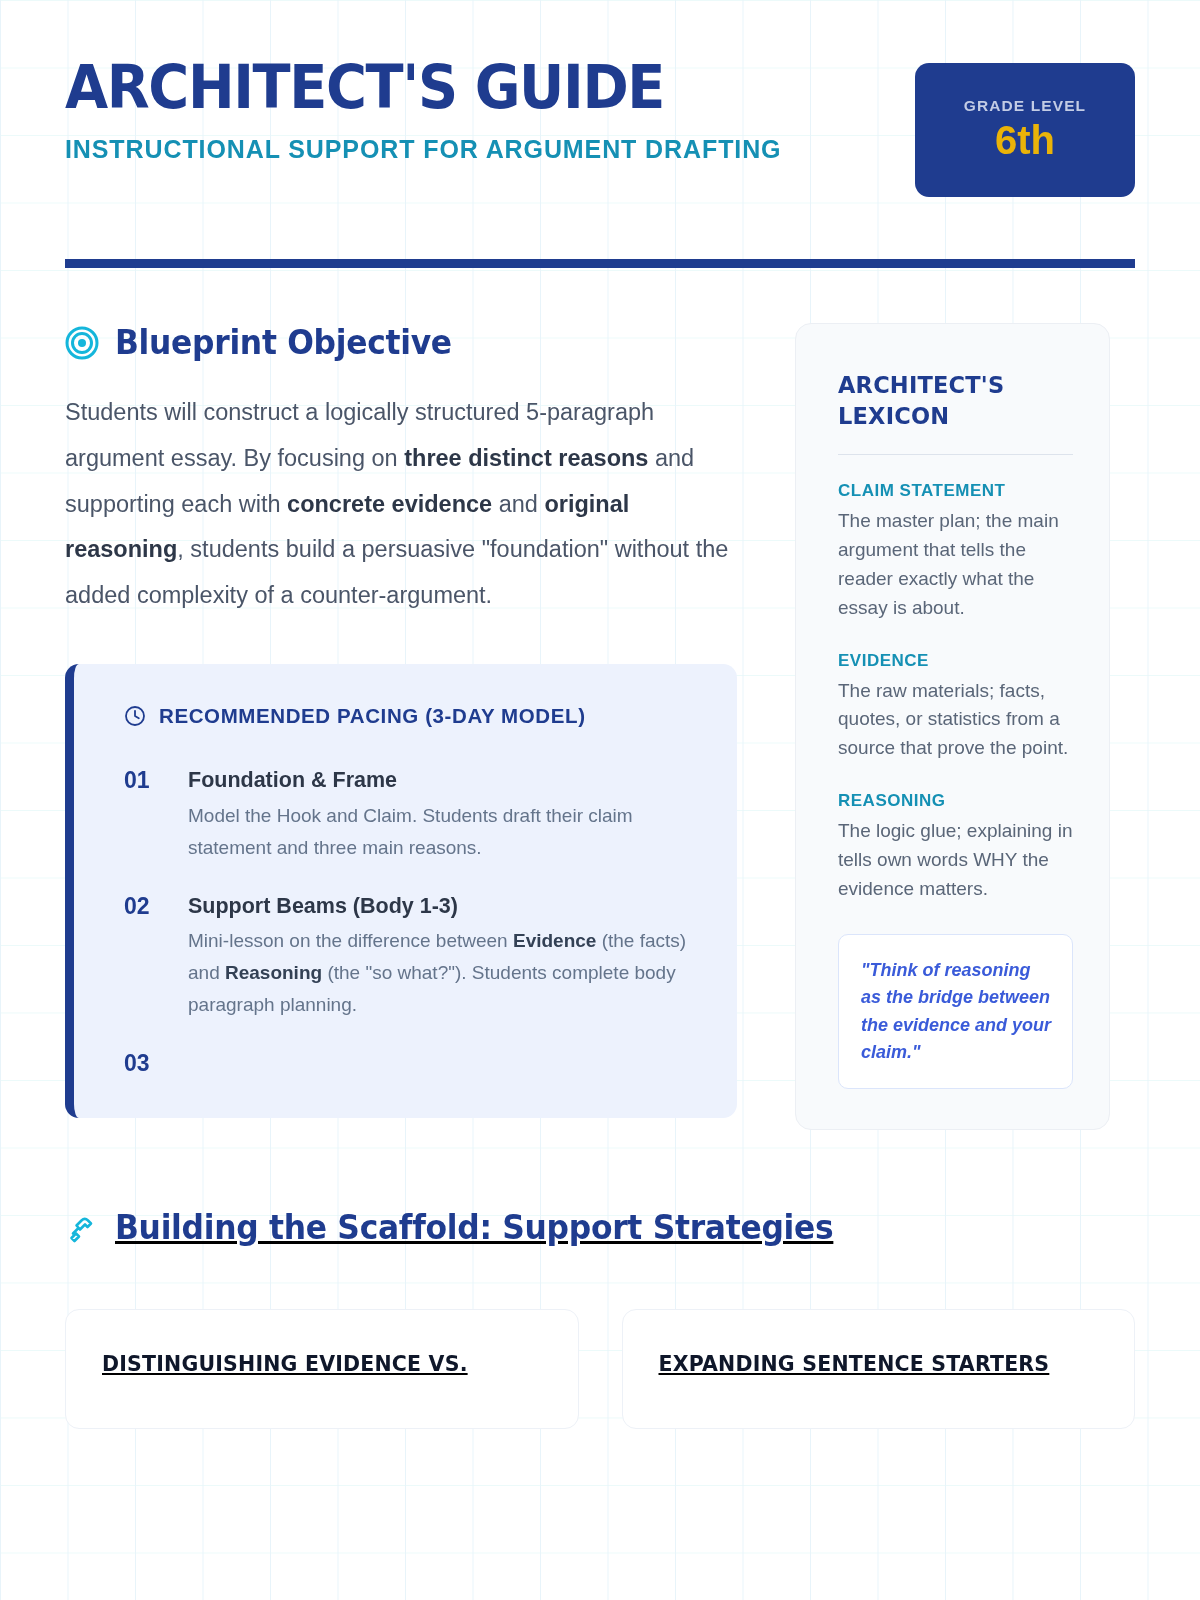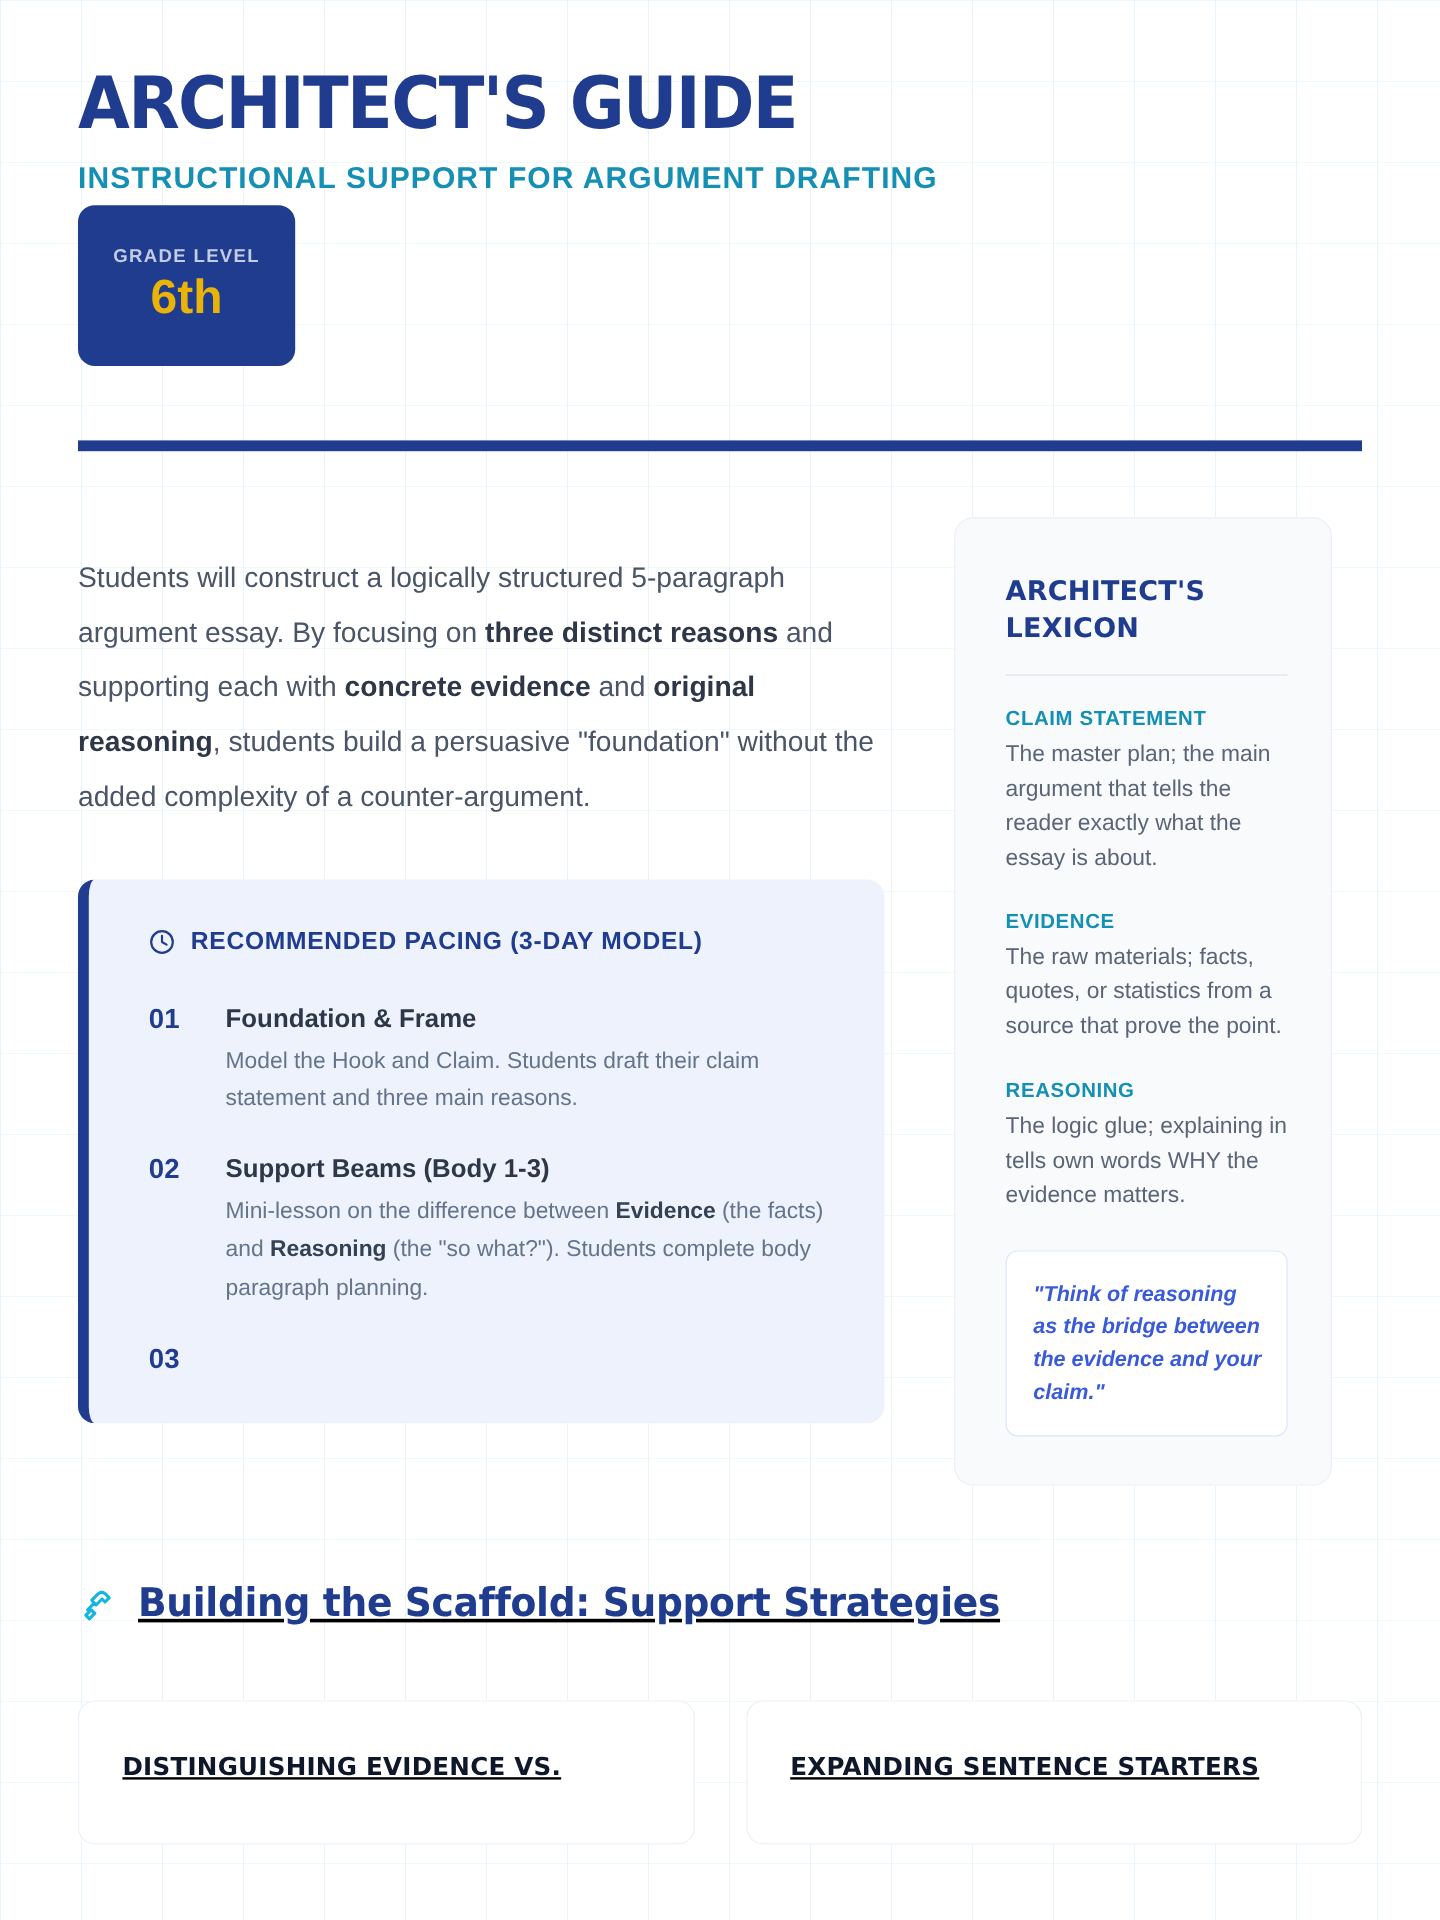--- a/index.html
+++ b/index.html
@@ -26,21 +26,20 @@
     padding: 0 65px;
     position: relative;
   }
 
   
   .header {
     display: flex;
     justify-content: space-between;
     align-items: flex-start;
     padding-top: 58px;
-    flex-direction: column;
   }
 
   .header-left { max-width: 790px; }
 
   .main-title {
     font-family: "DejaVu Sans", sans-serif;
     font-size: 60px;
     line-height: 0.98;
     font-weight: 700;
     letter-spacing: -1.5px;
@@ -57,21 +56,21 @@
     line-height: 1.32;
     font-weight: 600;
     letter-spacing: 0.9px;
     color: #1590b4;
     text-transform: uppercase;
     max-width: 760px;
   }
 
   .grade-badge {
     flex: 0 0 auto;
-    width: 181px;
+    width: 220px;
     height: 134px;
     background: #1f3c8f;
     border-radius: 14px;
     display: flex;
     flex-direction: column;
     align-items: center;
     justify-content: center;
     margin-top: 5px;
   }
 
@@ -288,20 +287,30 @@
       <div class="grade-value">6th</div>
     </div>
   </div>
 
   <div class="header-rule"></div>
 
   <div class="content">
 
     <div class="col-main">
 
+      <div class="section-heading">
+        <span>
+          <svg class="icon-svg" width="34" height="34" viewBox="0 0 34 34">
+            <circle cx="17" cy="17" r="15" fill="none" stroke="#15b6db" stroke-width="3"></circle>
+            <circle cx="17" cy="17" r="9.5" fill="none" stroke="#15b6db" stroke-width="3"></circle>
+            <circle cx="17" cy="17" r="4" fill="#15b6db"></circle>
+          </svg>
+        </span>
+        <h2>Blueprint Objective</h2>
+      </div>
 
       <div class="objective-text">Students will construct a logically structured 5-paragraph argument essay. By focusing on <b>three distinct reasons</b> and supporting each with <b>concrete evidence</b> and <b>original reasoning</b>, students build a persuasive "foundation" without the added complexity of a counter-argument.</div>
 
       <div class="pacing-card">
         <div class="pacing-title">
           <span>
             <svg class="icon-svg" width="22" height="22" viewBox="0 0 22 22">
               <circle cx="11" cy="11" r="9" fill="none" stroke="#1f3c8f" stroke-width="1.8"></circle>
               <path d="M11 5.8 L11 11 L14.8 13.2" fill="none" stroke="#1f3c8f" stroke-width="1.8" stroke-linecap="round" stroke-linejoin="round"></path>
             </svg>

